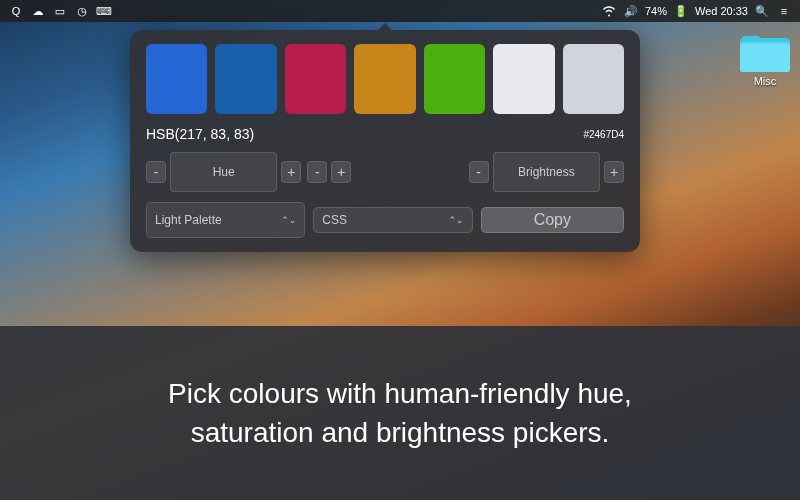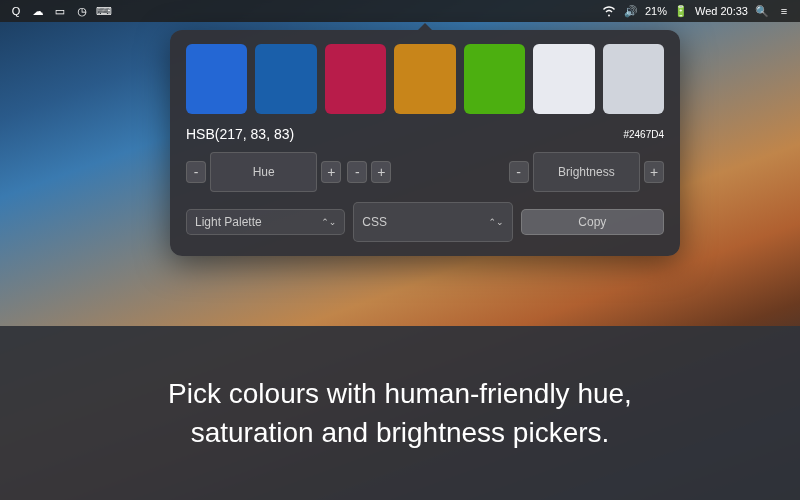--- a/index.html
+++ b/index.html
@@ -58,21 +58,20 @@
     
     .popup {
       position: absolute;
       top: 30px;
       left: 130px;
       width: 510px;
       background: rgba(50, 50, 55, 0.96);
       border-radius: 12px;
       padding: 14px 16px 14px 16px;
       box-shadow: 0 8px 32px rgba(0,0,0,0.5);
-      margin-left: 40px;
     }
 
     
     .popup::before {
       content: '';
       position: absolute;
       top: -7px;
       left: 50%;
       transform: translateX(-50%);
       width: 14px;
@@ -161,56 +160,56 @@
 
     
     .bottom-row {
       display: flex;
       gap: 8px;
       align-items: center;
     }
 
     .palette-select {
       flex: 1;
+      height: 36px;
+      background: rgba(70,70,75,0.9);
+      border: 1px solid rgba(120,120,120,0.5);
+      border-radius: 5px;
+      color: #ccc;
+      font-size: 12px;
+      display: flex;
+      align-items: center;
+      justify-content: space-between;
+      padding: 0 8px;
+      cursor: pointer;
+    }
+
+    .format-select {
+      flex: 1;
       height: 26px;
       background: rgba(70,70,75,0.9);
       border: 1px solid rgba(120,120,120,0.5);
       border-radius: 5px;
       color: #ccc;
       font-size: 12px;
       display: flex;
       align-items: center;
       justify-content: space-between;
       padding: 0 8px;
       cursor: pointer;
     }
 
-    .format-select {
-      flex: 1;
-      height: 40px;
-      background: rgba(70,70,75,0.9);
-      border: 1px solid rgba(120,120,120,0.5);
-      border-radius: 5px;
-      color: #ccc;
-      font-size: 12px;
-      display: flex;
-      align-items: center;
-      justify-content: space-between;
-      padding: 0 8px;
-      cursor: pointer;
-    }
-
     .copy-btn {
       flex: 1;
       height: 26px;
       background: rgba(100,100,105,0.9);
       border: 1px solid rgba(150,150,150,0.5);
       border-radius: 5px;
       color: #ccc;
-      font-size: 12px;
+      font-size: 16px;
       display: flex;
       align-items: center;
       justify-content: center;
       cursor: pointer;
     }
 
     
     .desktop-icons {
       position: absolute;
       right: 10px;
@@ -290,21 +289,21 @@
     </div>
     <div class="menubar-right">
       <div class="menubar-icon">
         <svg width="14" height="12" viewBox="0 0 14 12" fill="white">
           <path d="M7 9.5a1 1 0 1 1 0 2 1 1 0 0 1 0-2z"></path>
           <path d="M4.5 7.5C5.3 6.7 6.1 6.3 7 6.3s1.7.4 2.5 1.2l1-1C9.4 5.2 8.3 4.7 7 4.7s-2.4.5-3.5 1.8l1 1z" fill-rule="evenodd"></path>
           <path d="M2 5C3.4 3.6 5.1 2.8 7 2.8s3.6.8 5 2.2l1-1C11.4 2.4 9.3 1.3 7 1.3S2.6 2.4 1 4l1 1z" fill-rule="evenodd"></path>
         </svg>
       </div>
       <div class="menubar-icon">🔊</div>
-      <span>21%</span>
+      <span>74%</span>
       <div class="menubar-icon">🔋</div>
       <span>Wed 20:33</span>
       <div class="menubar-icon">🔍</div>
       <div class="menubar-icon">≡</div>
     </div>
   </div>
 
   <div class="popup">
 
     <div class="swatches">
@@ -348,20 +347,31 @@
         <span>CSS</span>
         <span class="chevron-icon">⌃⌄</span>
       </div>
       <div class="copy-btn">
         <span>Copy</span>
       </div>
     </div>
   </div>
 
   <div class="desktop-icons">
+    <div class="desktop-icon">
+      <div class="folder-icon">
+        <svg viewBox="0 0 50 42" xmlns="http://www.w3.org/2000/svg">
+          <rect x="0" y="8" width="50" height="34" rx="4" ry="4" fill="#3BC8E0"></rect>
+          <rect x="0" y="12" width="50" height="30" rx="3" ry="3" fill="#5DD8F0"></rect>
+          <rect x="0" y="14" width="50" height="28" rx="3" ry="3" fill="#7AE8FF" opacity="0.6"></rect>
+          <rect x="2" y="6" width="18" height="6" rx="3" ry="3" fill="#3BC8E0"></rect>
+        </svg>
+      </div>
+      <span class="icon-label">Misc</span>
+    </div>
   </div>
 
   <div class="bottom-panel">
     <div class="tagline">
       <span>Pick colours with human-friendly hue,</span><br>
       <span>saturation and brightness pickers.</span>
     </div>
   </div>
 </div>
 

